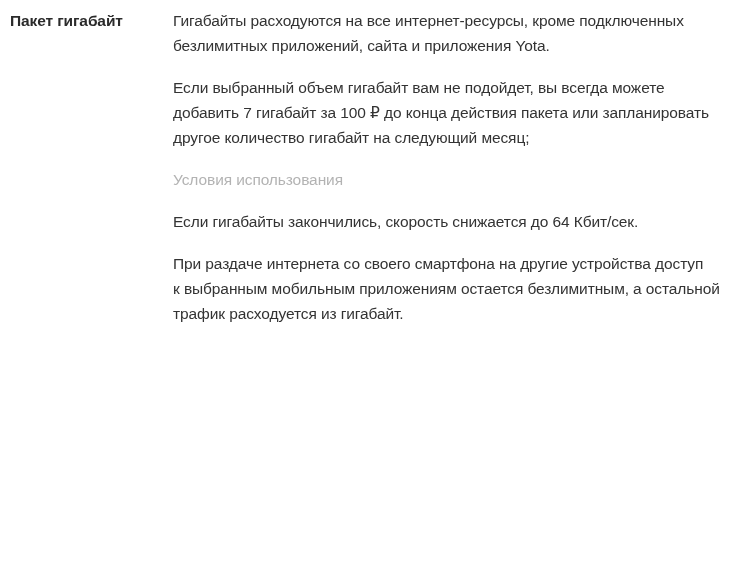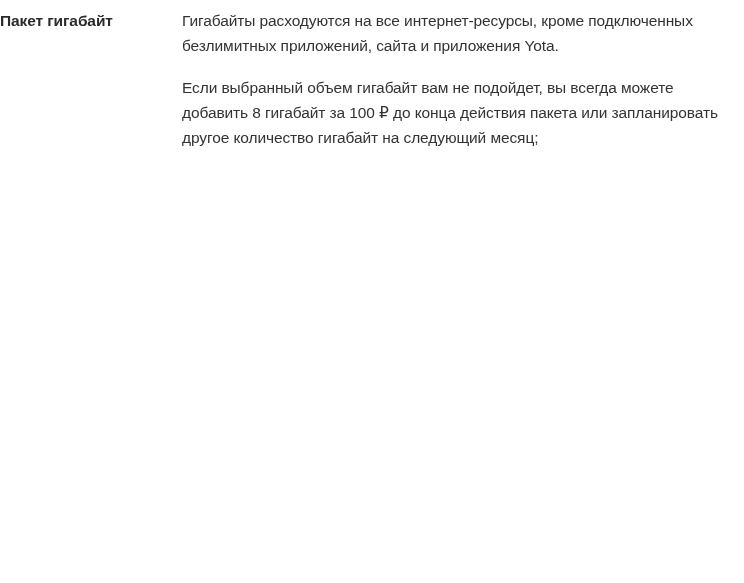--- a/index.html
+++ b/index.html
@@ -18,34 +18,35 @@
   .row {
     display: flex;
     align-items: flex-start;
     padding-top: 8px;
     box-sizing: border-box;
   }
   .label-col {
     width: 171px;
     flex: 0 0 171px;
     box-sizing: border-box;
+    padding-left: 10px;
   }
   .row-label {
     font-size: 15.5px;
     line-height: 25px;
     font-weight: 700;
     color: #2b2b2b;
     letter-spacing: -0.1px;
   }
   .content-col {
     flex: 0 0 560px;
     width: 560px;
   }
   .content-col p {
-    margin: 0 0 17px 11px;
+    margin: 0 0 17px 2px;
     font-size: 15.5px;
     line-height: 25px;
     letter-spacing: -0.1px;
     white-space: pre-line;
     color: #333333;
   }
   .content-col p.muted {
     color: #b3b3b3;
   }
 </style>
@@ -53,16 +54,21 @@
 <body>
 
 <div class="row">
   <div class="label-col">
     <div class="row-label">Пакет гигабайт</div>
   </div>
   <div class="content-col">
     <p>Гигабайты расходуются на все интернет-ресурсы, кроме подключенных
 безлимитных приложений, сайта и приложения Yota.</p>
     <p>Если выбранный объем гигабайт вам не подойдет, вы всегда можете
-добавить 8 гигабайт за 100 ₽ до конца действия пакета или запланировать
+добавить 7 гигабайт за 100 ₽ до конца действия пакета или запланировать
 другое количество гигабайт на следующий месяц;</p>
+    <p class="muted">Условия использования</p>
+    <p>Если гигабайты закончились, скорость снижается до 64 Кбит/сек.</p>
+    <p>При раздаче интернета со своего смартфона на другие устройства доступ
+к выбранным мобильным приложениям остается безлимитным, а остальной
+трафик расходуется из гигабайт.</p>
   </div>
 </div>
 
 </body></html>

